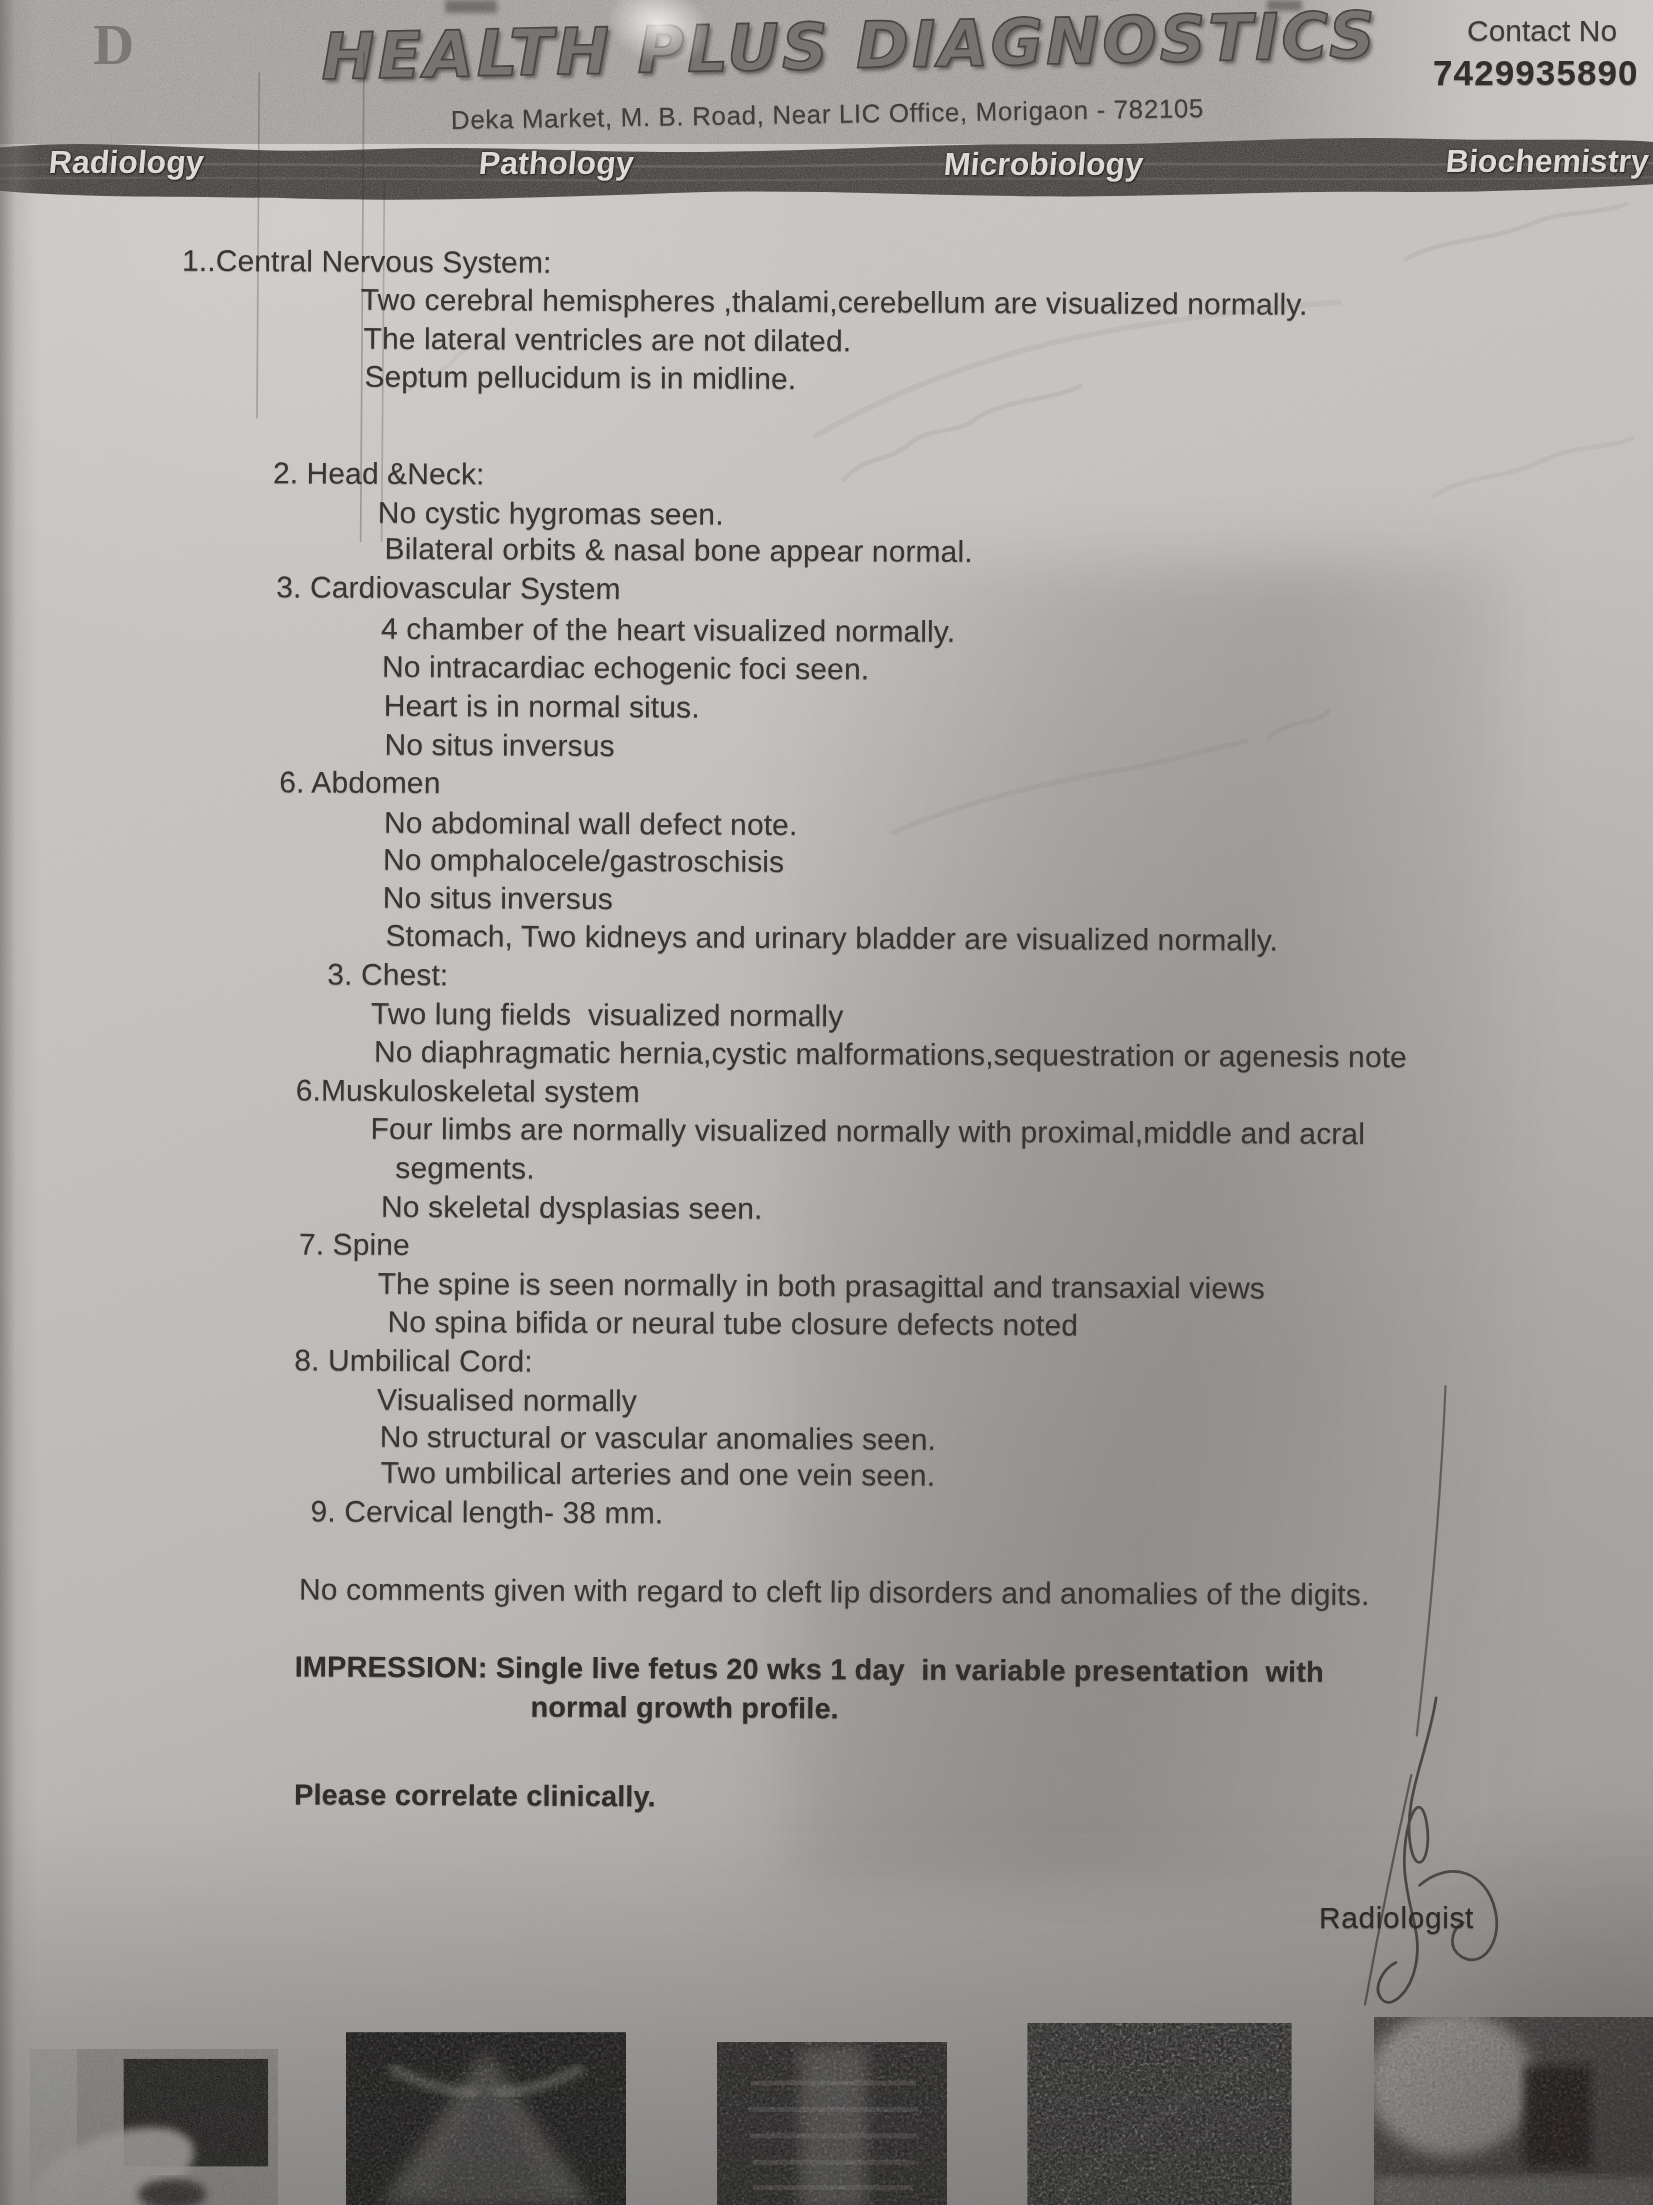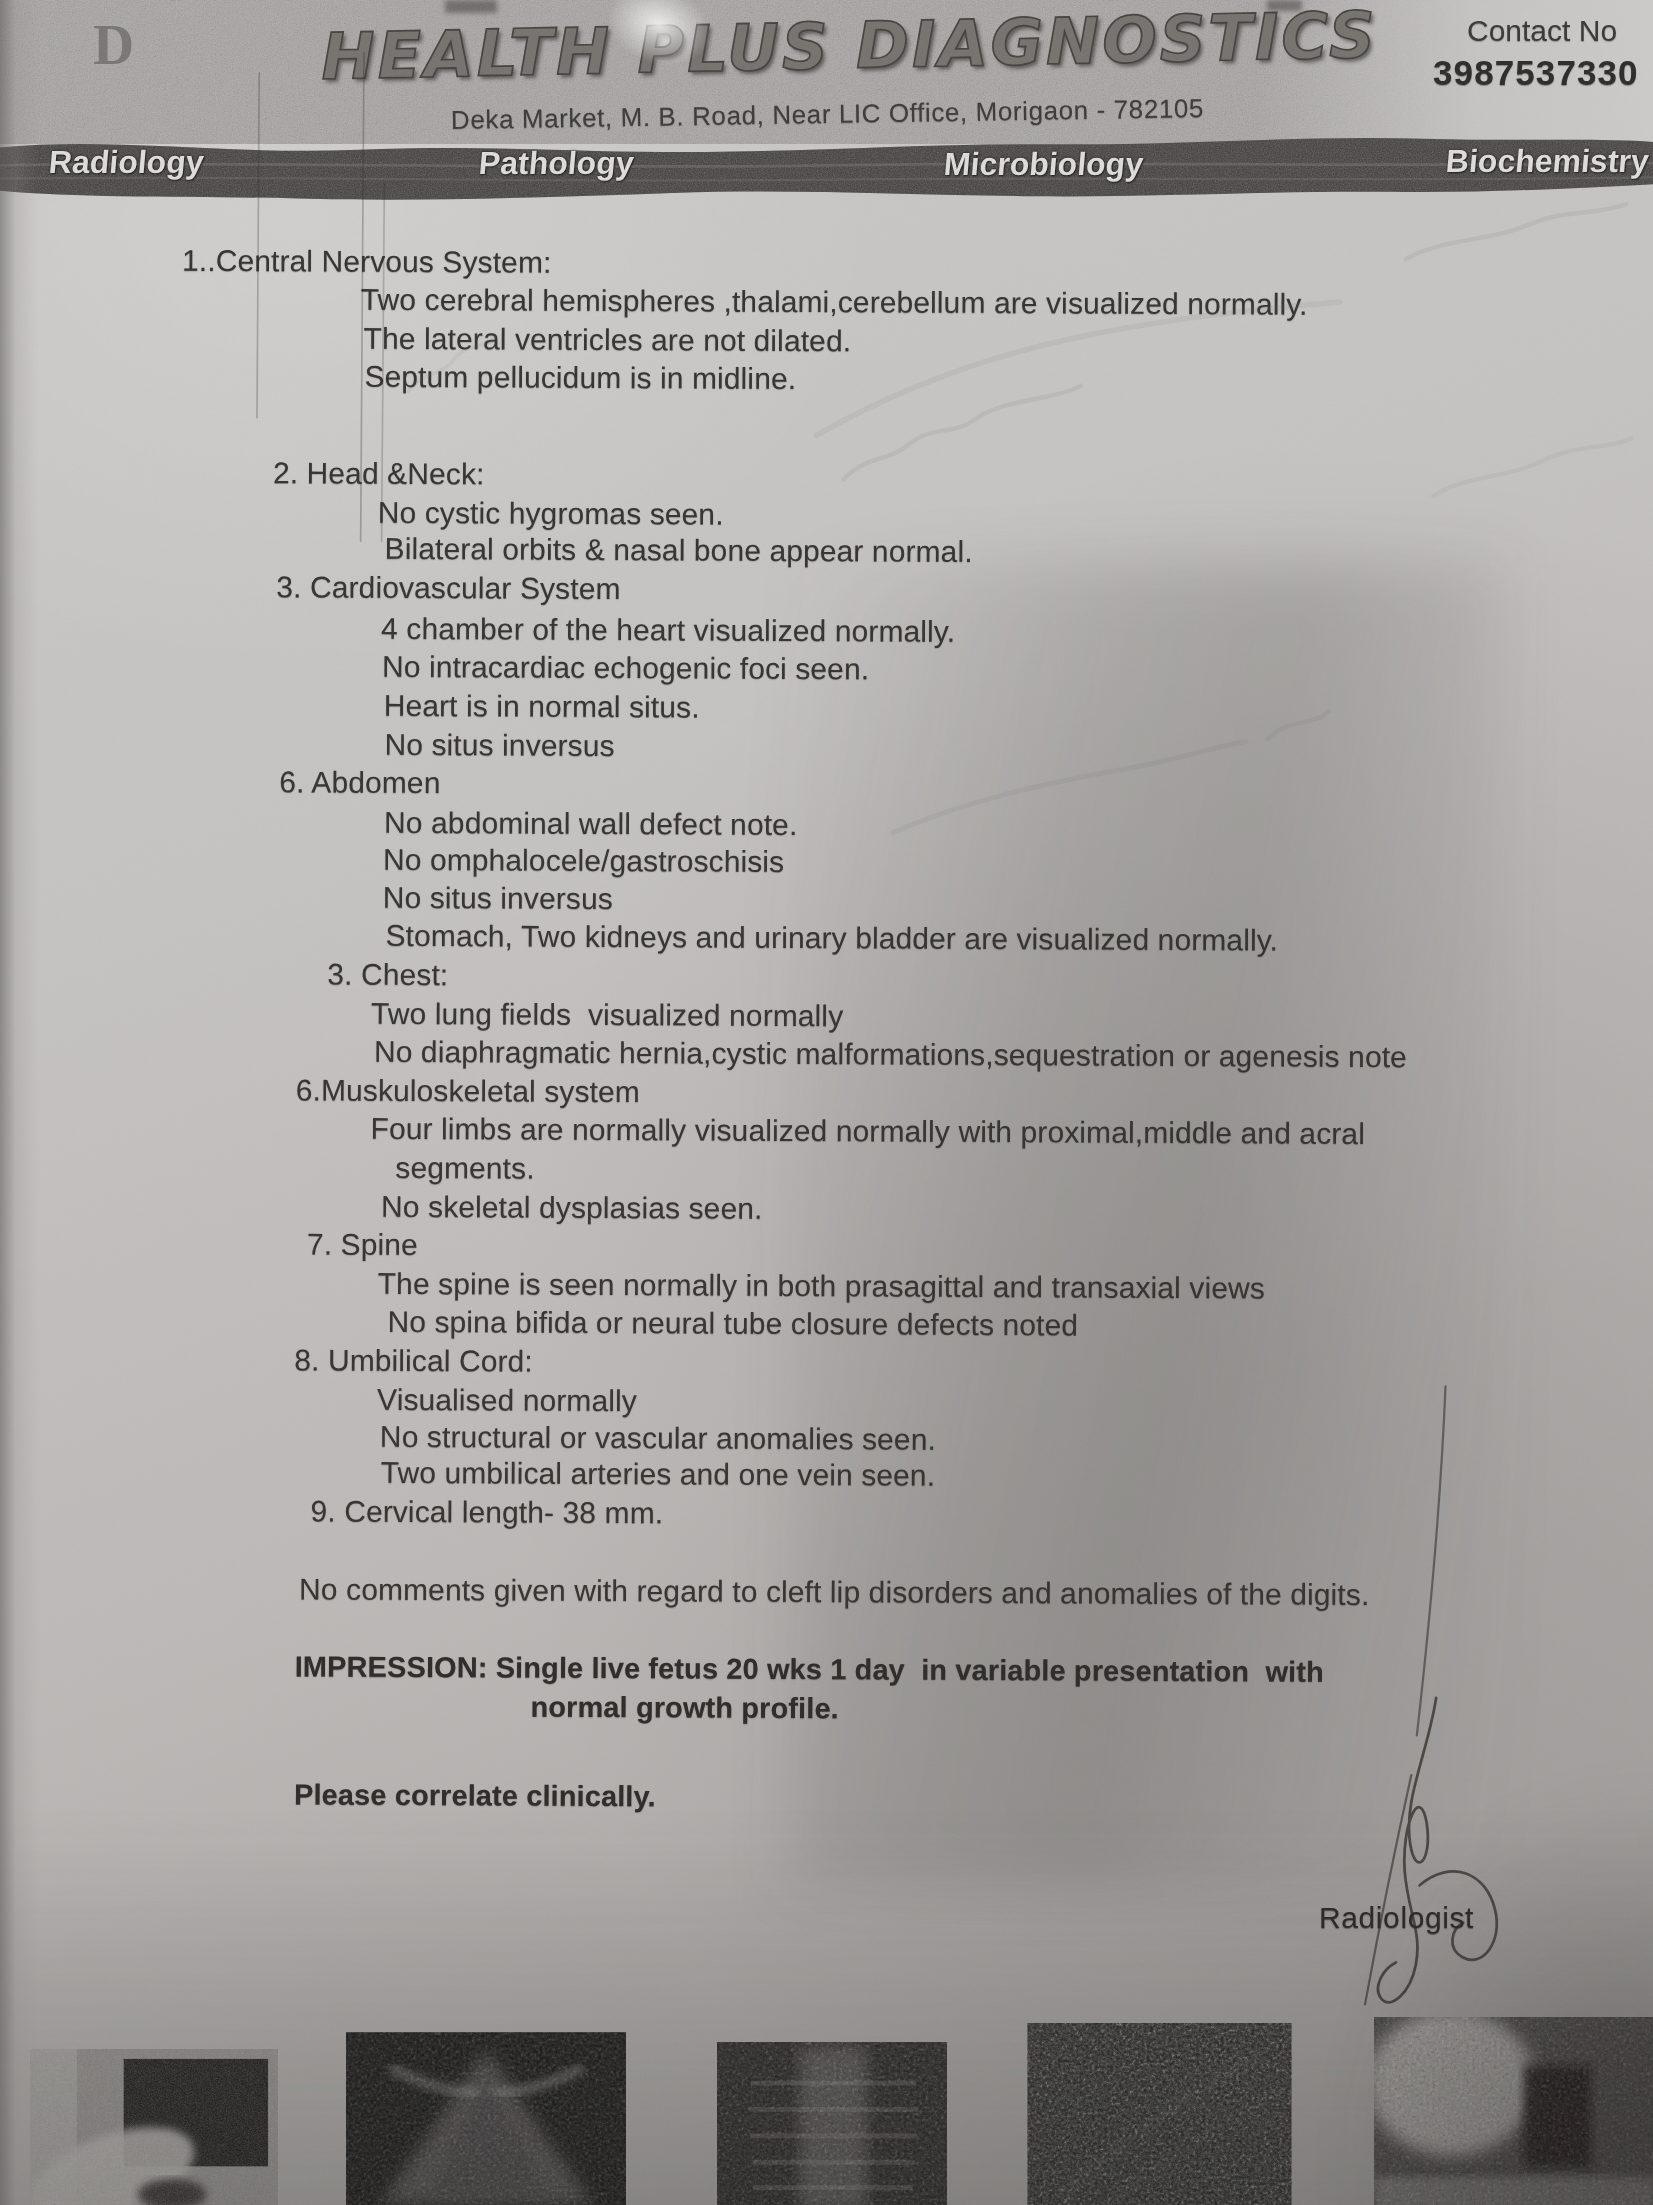--- a/index.html
+++ b/index.html
@@ -107,21 +107,21 @@
   <div class="abs header-bg"></div>
   <svg class="abs" style="left:0;top:0" width="1654" height="144" viewBox="0 0 3000 262">
     <rect x="0" y="0" width="3000" height="262" filter="url(#f-coarse)" opacity="0.5"></rect>
   </svg>
   <div class="abs header-fade"></div>
 
   <div class="abs stamp-d">D</div>
   <div class="abs clinic-name">HEALTH PLUS DIAGNOSTICS</div>
   <div class="abs clinic-address">Deka Market, M. B. Road, Near LIC Office, Morigaon - 782105</div>
   <div class="abs contact-label">Contact No</div>
-  <div class="abs contact-number">3987537330</div>
+  <div class="abs contact-number">7429935890</div>
 
   <div class="abs band-wrap">
     <svg width="1654" height="73" viewBox="0 0 3000 132" preserveAspectRatio="none">
       <defs>
         <clipPath id="bandclip">
           <path d="M0,30 C200,10 420,44 650,34 C880,24 1060,40 1280,38 C1500,36 1700,22 1920,24 C2140,26 2350,8 2580,14 C2760,19 2900,12 3000,20 L3000,96 C2850,104 2700,112 2520,110 C2300,108 2100,120 1880,118 C1660,116 1440,104 1220,112 C1000,120 760,128 540,122 C340,117 160,122 0,108 Z"></path>
         </clipPath>
       </defs>
       <g clip-path="url(#bandclip)">
         <rect x="0" y="0" width="3000" height="132" fill="#3d3a37"></rect>
@@ -155,21 +155,21 @@
     <div class="ln" style="left:386px;top:842px">No omphalocele/gastroschisis</div>
     <div class="ln" style="left:386px;top:880px">No situs inversus</div>
     <div class="ln" style="left:389px;top:918px">Stomach, Two kidneys and urinary bladder are visualized normally.</div>
     <div class="ln" style="left:331px;top:957px">3. Chest:</div>
     <div class="ln" style="left:375px;top:996px">Two lung fields  visualized normally</div>
     <div class="ln" style="left:378px;top:1034px">No diaphragmatic hernia,cystic malformations,sequestration or agenesis note</div>
     <div class="ln" style="left:300px;top:1073px">6.Muskuloskeletal system</div>
     <div class="ln" style="left:375px;top:1111px">Four limbs are normally visualized normally with proximal,middle and acral</div>
     <div class="ln" style="left:400px;top:1150px">segments.</div>
     <div class="ln" style="left:386px;top:1189px">No skeletal dysplasias seen.</div>
-    <div class="ln" style="left:312px;top:1227px">7. Spine</div>
+    <div class="ln" style="left:304px;top:1227px">7. Spine</div>
     <div class="ln" style="left:383px;top:1266px">The spine is seen normally in both prasagittal and transaxial views</div>
     <div class="ln" style="left:393px;top:1304px">No spina bifida or neural tube closure defects noted</div>
     <div class="ln" style="left:300px;top:1343px">8. Umbilical Cord:</div>
     <div class="ln" style="left:383px;top:1382px">Visualised normally</div>
     <div class="ln" style="left:386px;top:1419px">No structural or vascular anomalies seen.</div>
     <div class="ln" style="left:387px;top:1455px">Two umbilical arteries and one vein seen.</div>
     <div class="ln" style="left:317px;top:1494px">9. Cervical length- 38 mm.</div>
     <div class="ln" style="left:306px;top:1572px">No comments given with regard to cleft lip disorders and anomalies of the digits.</div>
     <div class="ln ln-b" style="left:302px;top:1650px">IMPRESSION: Single live fetus 20 wks 1 day  in variable presentation  with</div>
     <div class="ln ln-b" style="left:538px;top:1689px">normal growth profile.</div>

